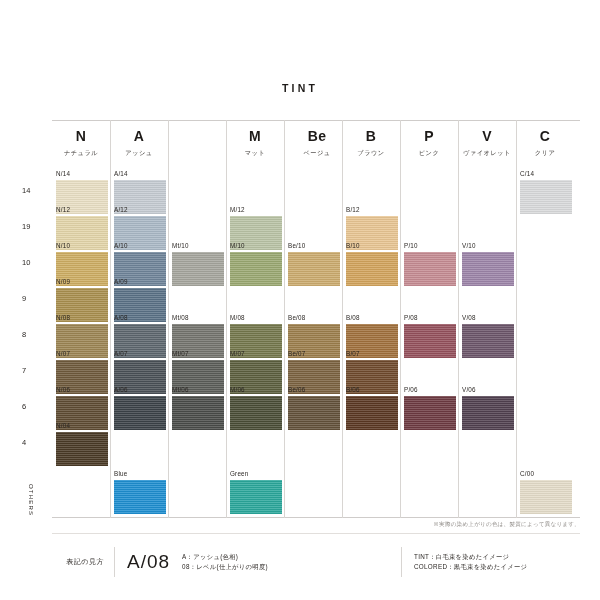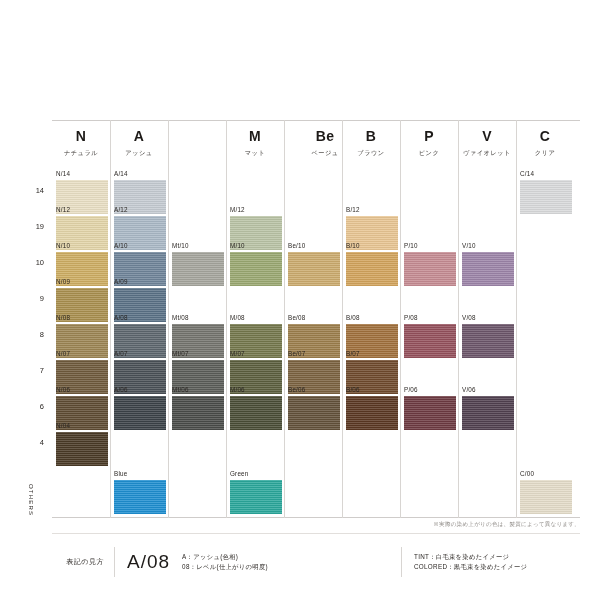--- a/index.html
+++ b/index.html
@@ -55,21 +55,21 @@
   }
   .colhead .jp {
     font-size: 6.2px; color: #3a3633; letter-spacing: 0.5px;
     margin-top: 5px; line-height: 8px;
     white-space: nowrap;
   }
 
   
   .rowlabel {
     position: absolute; left: 22px; width: 22px;
-    text-align: right;
+    text-align: left;
     font-size: 7.5px; color: #2b2724;
     font-weight: normal;
   }
   .otherslabel {
     position: absolute; left: 28px;
     font-size: 6px; color: #2b2724;
     letter-spacing: 1.2px;
     writing-mode: vertical-rl;
     text-orientation: mixed;
   }
@@ -127,20 +127,21 @@
   .legend .notes {
     padding-left: 12px; width: 178px;
     font-size: 6.3px; color: #2b2724; line-height: 10px; letter-spacing: 0.3px;
   }
 </style>
 </head>
 <body>
 
 <div class="page">
 
+  <div class="subtitle">TINT</div>
 
   <div class="grid" id="grid">
     <div class="toprule"></div>
     <div class="botrule"></div>
   <div class="colsep" style="left: 58px;"></div>
       <div class="colsep" style="left: 116px;"></div>
       <div class="colsep" style="left: 174px;"></div>
       <div class="colsep" style="left: 232px;"></div>
       <div class="colsep" style="left: 290px;"></div>
       <div class="colsep" style="left: 348px;"></div>
@@ -172,21 +173,21 @@
       <div class="jp">ナチュラル</div>
     </div>
     <div class="colhead" style="left: 110px; top: 128px;">
       <div class="code">A</div>
       <div class="jp">アッシュ</div>
     </div>
     <div class="colhead" style="left: 226px; top: 128px;">
       <div class="code">M</div>
       <div class="jp">マット</div>
     </div>
-    <div class="colhead" style="left: 296px; top: 128px;">
+    <div class="colhead" style="left: 288px; top: 128px;">
       <div class="code">Be</div>
       <div class="jp">ベージュ</div>
     </div>
     <div class="colhead" style="left: 342px; top: 128px;">
       <div class="code">B</div>
       <div class="jp">ブラウン</div>
     </div>
     <div class="colhead" style="left: 400px; top: 128px;">
       <div class="code">P</div>
       <div class="jp">ピンク</div>

